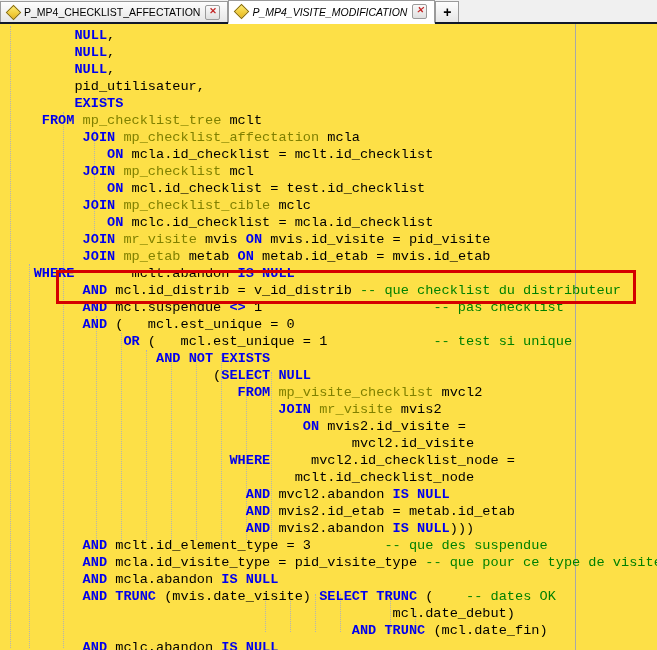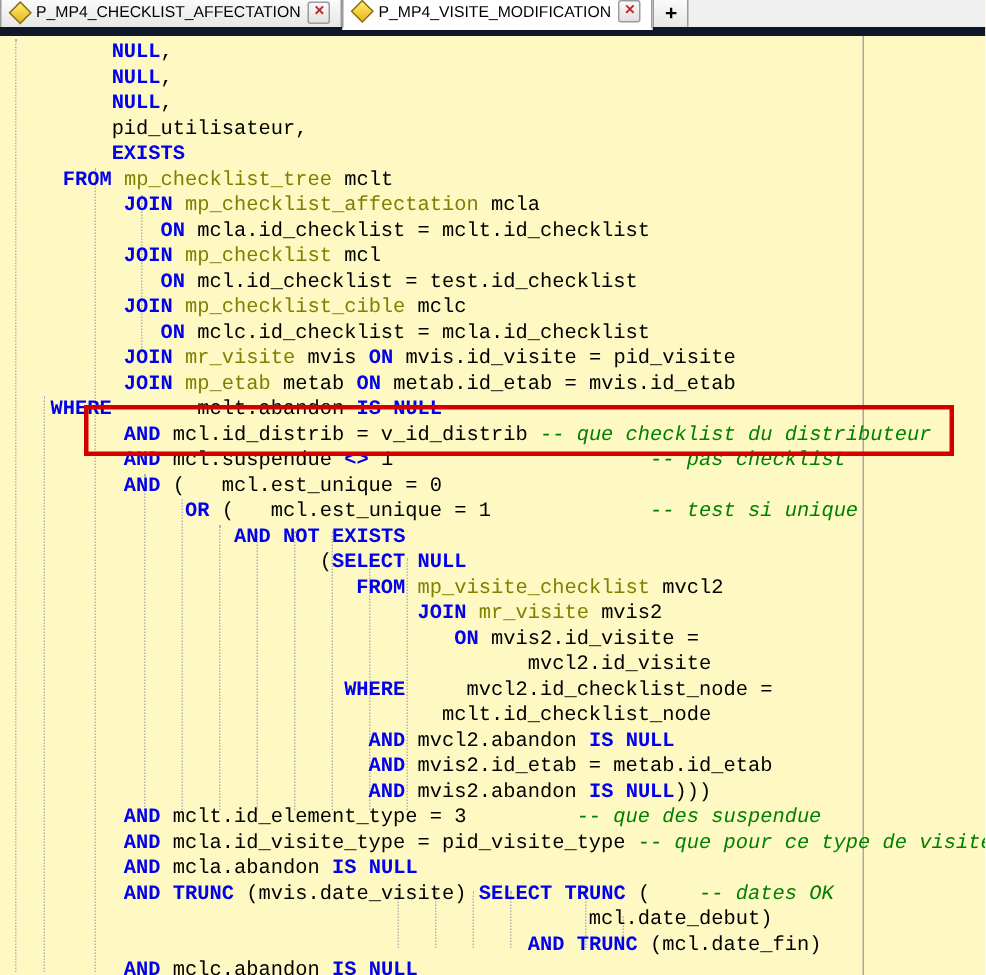--- a/index.html
+++ b/index.html
@@ -1,43 +1,43 @@
 <!DOCTYPE html>
 <html><head>
 <meta charset="utf-8">
 <style>
   html,body{margin:0;padding:0;background:#fff;}
   #win{position:relative;width:657px;height:650px;overflow:hidden;background:#fff;
        font-family:"Liberation Sans",sans-serif;}
   
   #tabbar{position:absolute;left:0;top:0;width:657px;height:24px;background:#f0f0f0;
-          border-bottom:6px solid #0f172a;box-sizing:border-box;display:flex;align-items:flex-end;}
+          border-bottom:2px solid #0f172a;box-sizing:border-box;display:flex;align-items:flex-end;}
   .tab{display:flex;align-items:center;gap:5px;padding:0 7px;height:21px;box-sizing:border-box;
        background:linear-gradient(#fdfdfd,#e6e6e6);border:1px solid #9a9a9a;border-bottom:none;
        font-size:10.5px;color:#000;white-space:nowrap;cursor:default;}
   .tab.active{height:24px;background:#fff;margin-bottom:-2px;border-bottom:2px solid #fff;
-       position:relative;z-index:2;}
+       position:relative;z-index:2;font-style:italic;}
   .diamond{width:9px;height:9px;transform:rotate(45deg);flex:0 0 auto;
        background:linear-gradient(135deg,#ffec6e,#e8b71a);border:1px solid #8a6d00;}
   .closebtn{width:13px;height:13px;flex:0 0 auto;border:1px solid #9a9a9a;border-radius:2px;
        background:linear-gradient(#fafafa,#e0e0e0);color:#c22525;font-weight:bold;font-size:9px;
        line-height:11px;text-align:center;cursor:pointer;}
   .plustab{display:flex;align-items:center;justify-content:center;width:24px;height:21px;
        box-sizing:border-box;background:linear-gradient(#fdfdfd,#e6e6e6);
        border:1px solid #9a9a9a;border-bottom:none;font-size:14px;font-weight:bold;cursor:pointer;}
   
-  #editor{position:absolute;left:0;top:24px;width:657px;height:626px;background:#fef9c3;overflow:hidden;}
+  #editor{position:absolute;left:0;top:24px;width:657px;height:626px;background:#fde047;overflow:hidden;}
   .guide{position:absolute;width:0;border-left:1px dotted #b3b3b3;}
   #marginline{position:absolute;left:575px;top:0;width:1px;height:626px;background:#a8a8a8;}
   #code{position:absolute;left:1px;top:3px;z-index:1;}
   .cl{height:17px;line-height:17px;white-space:pre;
       font-family:"Liberation Mono","DejaVu Sans Mono",monospace;font-size:13.6px;color:#000;}
   .k{color:#0000ee;font-weight:bold;}
   .t{color:#808000;text-align:center;}
-  .c{color:#008000;font-style:italic;}
+  .c{color:#008000;}
   .p{color:#000;}
   #hlbox{position:absolute;left:56px;top:246px;width:574px;height:28px;
        border:3px solid #d40000;z-index:3;pointer-events:none;}
 </style>
 </head>
 <body>
 
 <div id="win">
   <div id="tabbar">
       <div class="tab">

